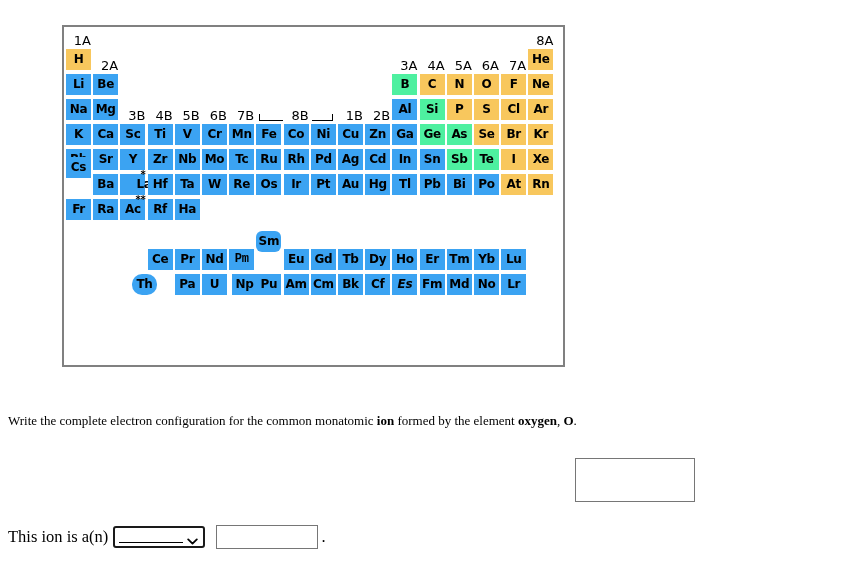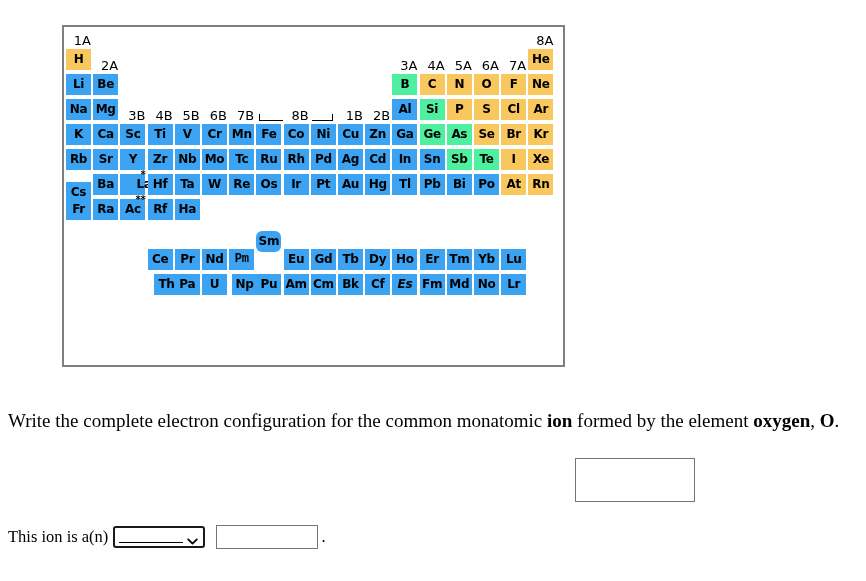--- a/index.html
+++ b/index.html
@@ -86,21 +86,21 @@
     background: #ffffff;
   }
 
   
   #question-text {
     position: absolute;
     left: 8px;
     top: 410px;
     width: 850px;
     font-family: "Liberation Serif", serif;
-    font-size: 19px;
+    font-size: 13px;
     line-height: 22px;
     color: #000000;
     white-space: nowrap;
   }
   #question-text b { font-weight: bold; }
 
   
   #answer-box {
     position: absolute;
     left: 575px;
@@ -242,21 +242,21 @@
       <div class="pt-cell metal" style="left: 219.6px; top: 122px;"><span>Rh</span></div>
       <div class="pt-cell metal" style="left: 246.8px; top: 122px;"><span>Pd</span></div>
       <div class="pt-cell metal" style="left: 274px; top: 122px;"><span>Ag</span></div>
       <div class="pt-cell metal" style="left: 301.2px; top: 122px;"><span>Cd</span></div>
       <div class="pt-cell metal" style="left: 328.4px; top: 122px;"><span>In</span></div>
       <div class="pt-cell metal" style="left: 355.6px; top: 122px;"><span>Sn</span></div>
       <div class="pt-cell metalloid" style="left: 382.8px; top: 122px;"><span>Sb</span></div>
       <div class="pt-cell metalloid" style="left: 410px; top: 122px;"><span>Te</span></div>
       <div class="pt-cell nonmetal" style="left: 437.2px; top: 122px;"><span>I</span></div>
       <div class="pt-cell nonmetal" style="left: 464.4px; top: 122px;"><span>Xe</span></div>
-      <div class="pt-cell metal" style="left: 2px; top: 155px;"><span>Cs</span></div>
+      <div class="pt-cell metal" style="left: 2px; top: 130px;"><span>Cs</span></div>
       <div class="pt-cell metal" style="left: 29.2px; top: 147px;"><span>Ba</span></div>
       <div class="pt-cell metal" style="left: 56.4px; top: 147px; padding-left: 16px;"><span>La</span><span class="star">*</span></div>
       <div class="pt-cell metal" style="left: 83.6px; top: 147px;"><span>Hf</span></div>
       <div class="pt-cell metal" style="left: 110.8px; top: 147px;"><span>Ta</span></div>
       <div class="pt-cell metal" style="left: 138px; top: 147px;"><span>W</span></div>
       <div class="pt-cell metal" style="left: 165.2px; top: 147px;"><span>Re</span></div>
       <div class="pt-cell metal" style="left: 192.4px; top: 147px;"><span>Os</span></div>
       <div class="pt-cell metal" style="left: 219.6px; top: 147px;"><span>Ir</span></div>
       <div class="pt-cell metal" style="left: 246.8px; top: 147px;"><span>Pt</span></div>
       <div class="pt-cell metal" style="left: 274px; top: 147px;"><span>Au</span></div>
@@ -279,21 +279,21 @@
       <div class="pt-cell metal" style="left: 192.4px; top: 204px; border-radius: 6px;"><span>Sm</span></div>
       <div class="pt-cell metal" style="left: 219.6px; top: 222px;"><span>Eu</span></div>
       <div class="pt-cell metal" style="left: 246.8px; top: 222px;"><span>Gd</span></div>
       <div class="pt-cell metal" style="left: 274px; top: 222px;"><span>Tb</span></div>
       <div class="pt-cell metal" style="left: 301.2px; top: 222px;"><span>Dy</span></div>
       <div class="pt-cell metal" style="left: 328.4px; top: 222px;"><span>Ho</span></div>
       <div class="pt-cell metal" style="left: 355.6px; top: 222px;"><span>Er</span></div>
       <div class="pt-cell metal" style="left: 382.8px; top: 222px;"><span>Tm</span></div>
       <div class="pt-cell metal" style="left: 410px; top: 222px;"><span>Yb</span></div>
       <div class="pt-cell metal" style="left: 437.2px; top: 222px;"><span>Lu</span></div>
-      <div class="pt-cell metal" style="left: 90px; top: 247px;"><span>Th</span></div>
+      <div class="pt-cell metal" style="left: 68px; top: 247px; border-radius: 10px;"><span>Th</span></div>
       <div class="pt-cell metal" style="left: 110.8px; top: 247px;"><span>Pa</span></div>
       <div class="pt-cell metal" style="left: 138px; top: 247px;"><span>U</span></div>
       <div class="pt-cell metal" style="left: 168px; top: 247px;"><span>Np</span></div>
       <div class="pt-cell metal" style="left: 192.4px; top: 247px;"><span>Pu</span></div>
       <div class="pt-cell metal" style="left: 219.6px; top: 247px;"><span>Am</span></div>
       <div class="pt-cell metal" style="left: 246.8px; top: 247px;"><span>Cm</span></div>
       <div class="pt-cell metal" style="left: 274px; top: 247px;"><span>Bk</span></div>
       <div class="pt-cell metal" style="left: 301.2px; top: 247px;"><span>Cf</span></div>
       <div class="pt-cell metal" style="left: 328.4px; top: 247px; font-style: italic;"><span>Es</span></div>
       <div class="pt-cell metal" style="left: 355.6px; top: 247px;"><span>Fm</span></div>

